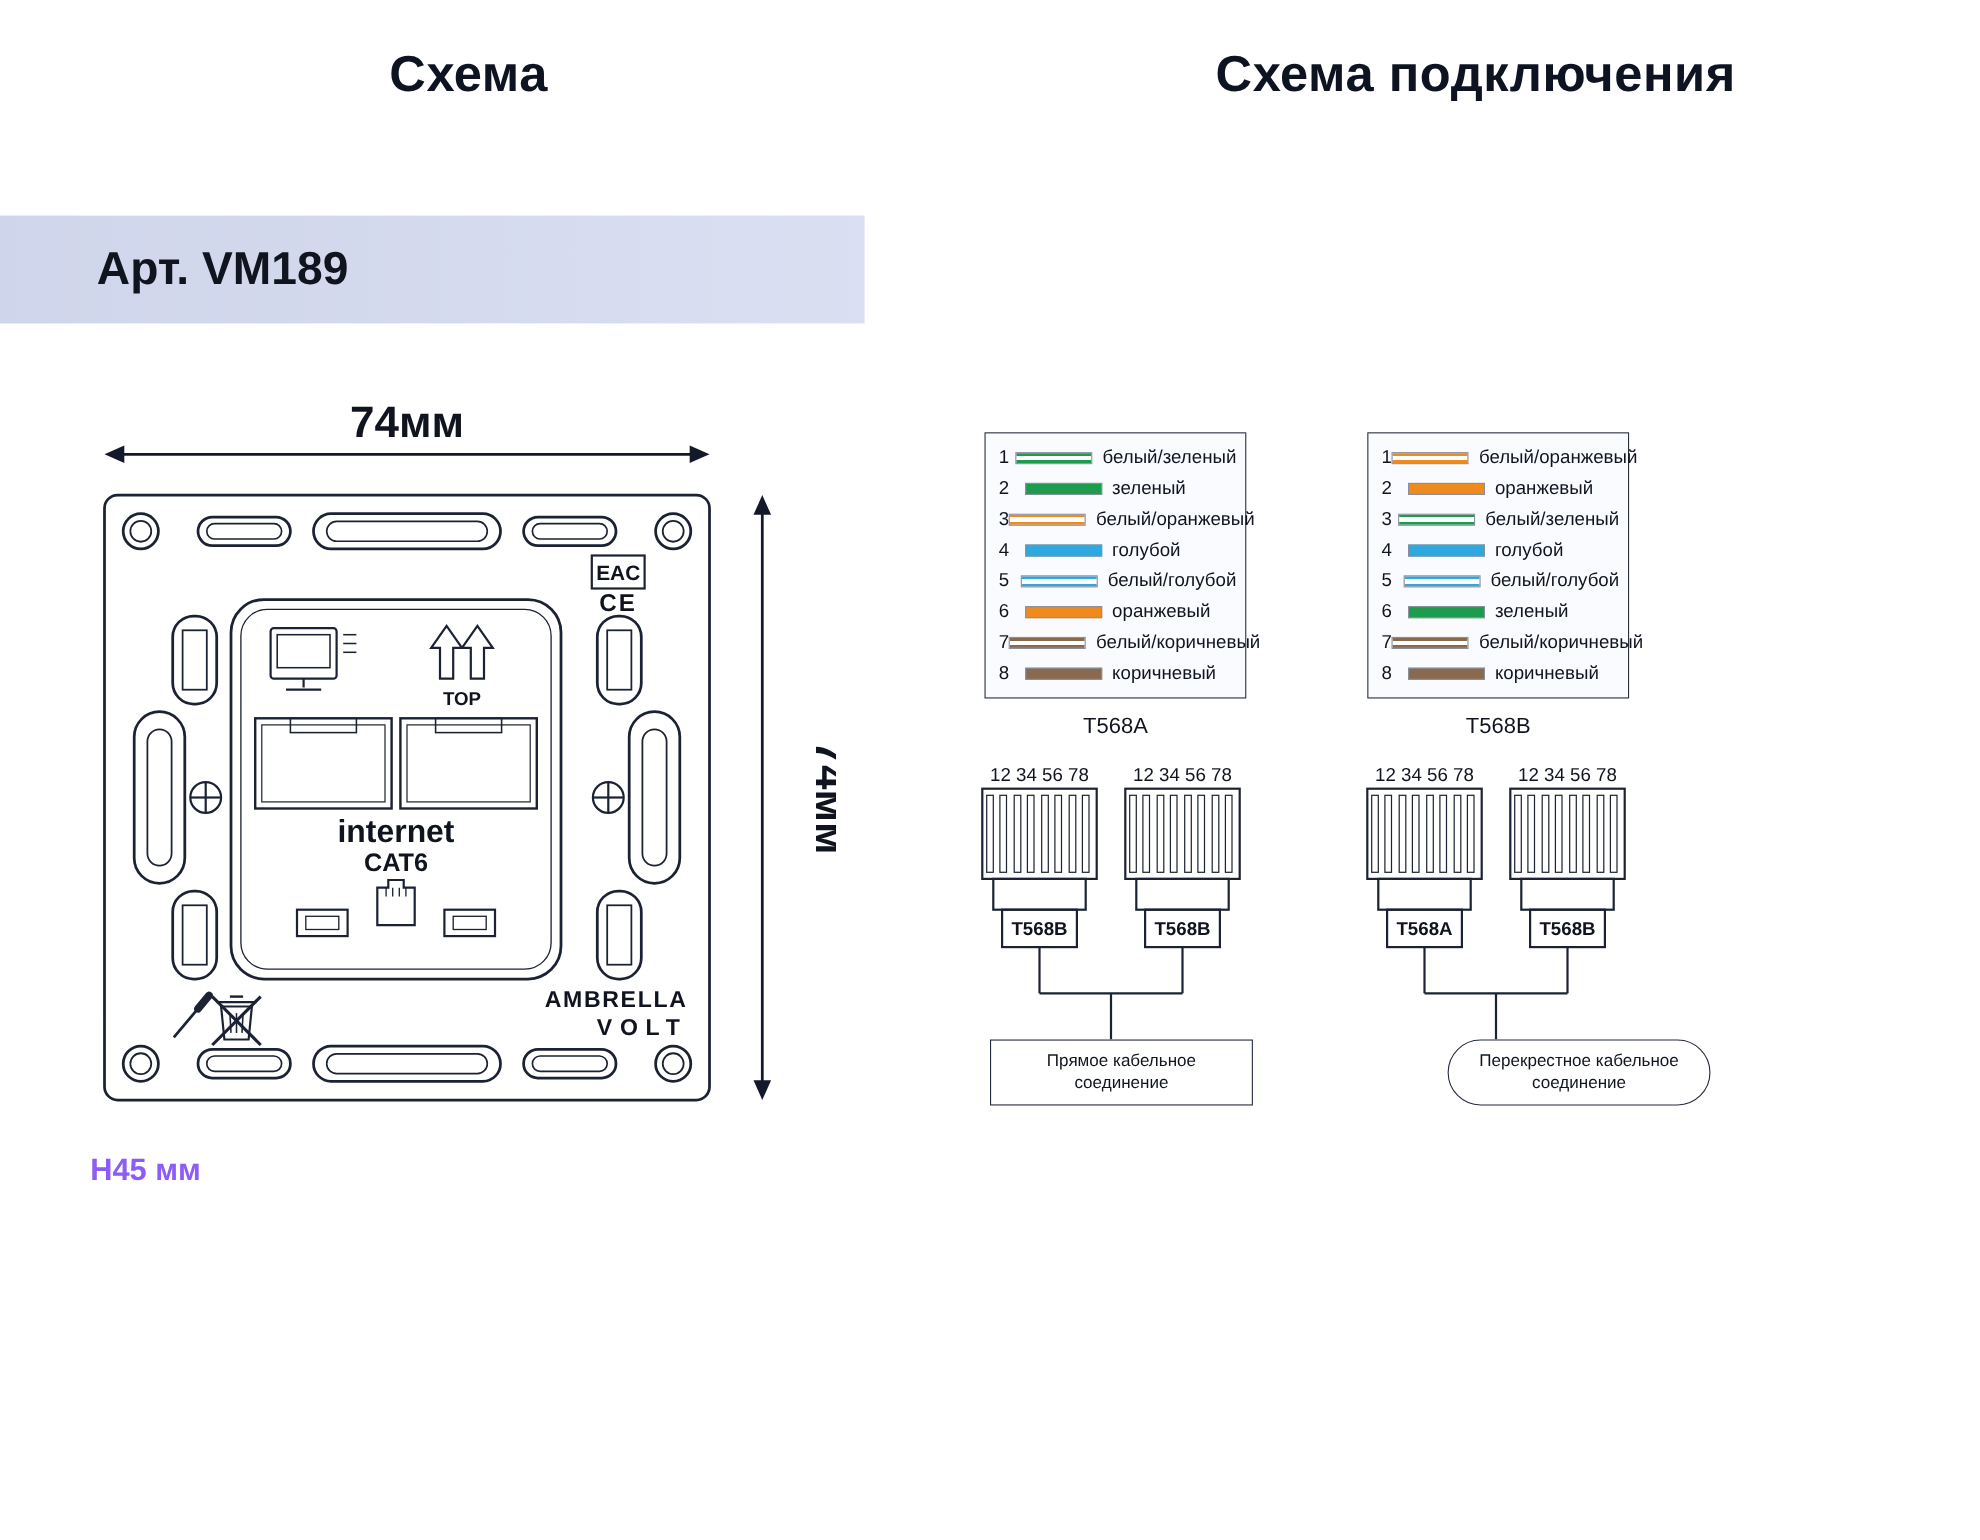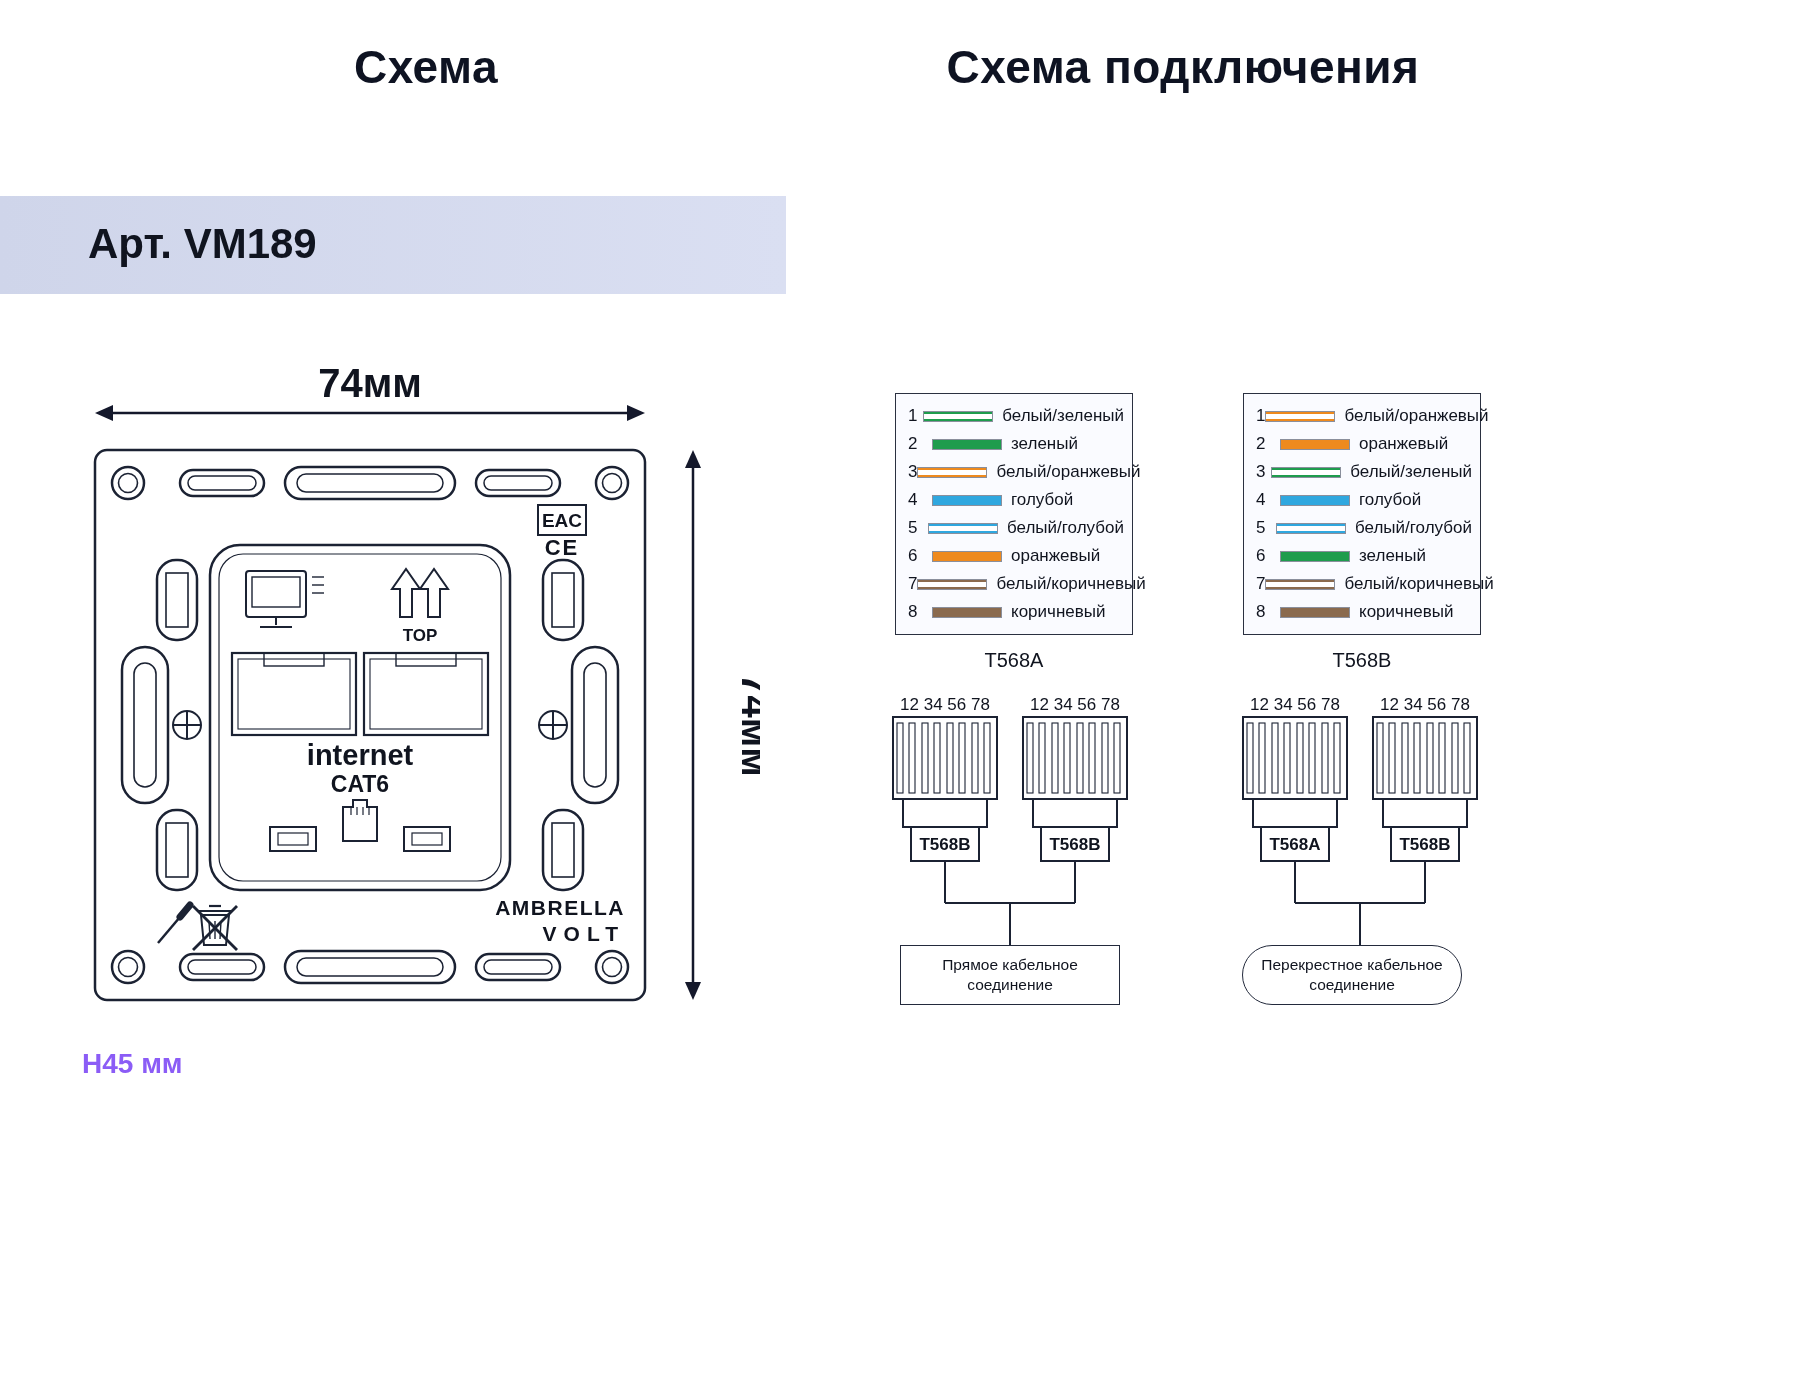--- a/index.html
+++ b/index.html
@@ -3,40 +3,40 @@
 <meta charset="utf-8">
 <style>
   html,body{margin:0;padding:0;background:#ffffff;}
   .page{position:relative;width:1800px;height:1400px;background:#ffffff;overflow:hidden;
         font-family:"Liberation Sans",sans-serif;color:#0e1322;}
   .content-bg{position:absolute;left:0;top:143px;width:1800px;height:1257px;
         background:linear-gradient(175deg,#dcе0f0 0%,#dde1f0 0%,#e9ecf8 50%,#dde1f1 100%);}
   .col-header{position:absolute;top:40px;font-size:46px;font-weight:600;letter-spacing:.5px;
         text-align:center;color:#0e1322;}
   .col-header.left{left:0;width:788px;padding-left:32px;}
-  .col-header.right{left:788px;width:790px;}
+  .col-header.right{left:788px;width:790px;text-align:right;}
   .divider{position:absolute;left:786px;top:143px;width:7px;height:1257px;background:#ffffff;}
   .art-band{position:absolute;left:0;top:196px;width:786px;height:98px;
         background:linear-gradient(90deg,#cfd5ea,#dadff2);}
   .art-text{position:absolute;left:88px;top:24px;font-size:42px;font-weight:600;color:#10141f;}
   .depth-label{position:absolute;left:82px;top:1048px;font-size:28px;font-weight:600;color:#8b5cf6;}
   .drawing{position:absolute;left:60px;top:355px;width:700px;height:720px;}
   .drawing text{font-family:"Liberation Sans",sans-serif;}
   .tables-row{position:absolute;left:895px;top:393px;display:flex;gap:110px;}
   .table-group{width:238px;}
   .table-box{width:238px;box-sizing:border-box;border:1.5px solid #2a3040;background:#fafbff;
         padding:8px 0;}
   .wire-row{display:flex;align-items:center;height:28px;padding:0 8px 0 12px;}
   .wire-num{width:24px;font-size:17px;color:#10141f;}
   .wire-swatch{width:70px;height:11px;margin-right:9px;border:1px solid #8a8f9c;box-sizing:border-box;flex:0 0 auto;}
   .wire-label{font-size:17px;white-space:nowrap;color:#10141f;}
   .table-title{text-align:center;margin-top:14px;font-size:20px;font-weight:500;color:#10141f;}
   .pair-svg{position:absolute;width:310px;height:250px;top:695px;}
   .pair-svg text{font-family:"Liberation Sans",sans-serif;}
-  .caption-box{position:absolute;top:945px;width:220px;box-sizing:border-box;border:1.5px solid #232a3c;
+  .caption-box{position:absolute;top:945px;width:239px;box-sizing:border-box;border:1.5px solid #232a3c;
         padding:9px 6px;font-size:15.5px;line-height:1.3;text-align:center;color:#10141f;}
 </style>
 </head>
 <body>
 
 <div class="page">
 
   <div class="content-bg"></div>
   <div class="divider"></div>
 
@@ -351,15 +351,15 @@
       <line x1="85" y1="208" x2="215" y2="208"></line>
       <line x1="150" y1="208" x2="150" y2="250"></line>
     </g>
     <text x="85" y="15" text-anchor="middle" font-size="17" fill="#10141f">12 34 56 78</text>
     <text x="215" y="15" text-anchor="middle" font-size="17" fill="#10141f">12 34 56 78</text>
     <text x="85" y="155" text-anchor="middle" font-size="17" font-weight="600" fill="#10141f">T568A</text>
     <text x="215" y="155" text-anchor="middle" font-size="17" font-weight="600" fill="#10141f">T568B</text>
   </svg>
 
   <div class="caption-box" style="left:900px;">Прямое кабельное соединение</div>
-  <div class="caption-box" style="left:1242px;border-radius:30px;">Перекрестное кабельное соединение</div>
+  <div class="caption-box" style="left:1316px;border-radius:30px;">Перекрестное кабельное соединение</div>
 
 </div>
 
 </body></html>

